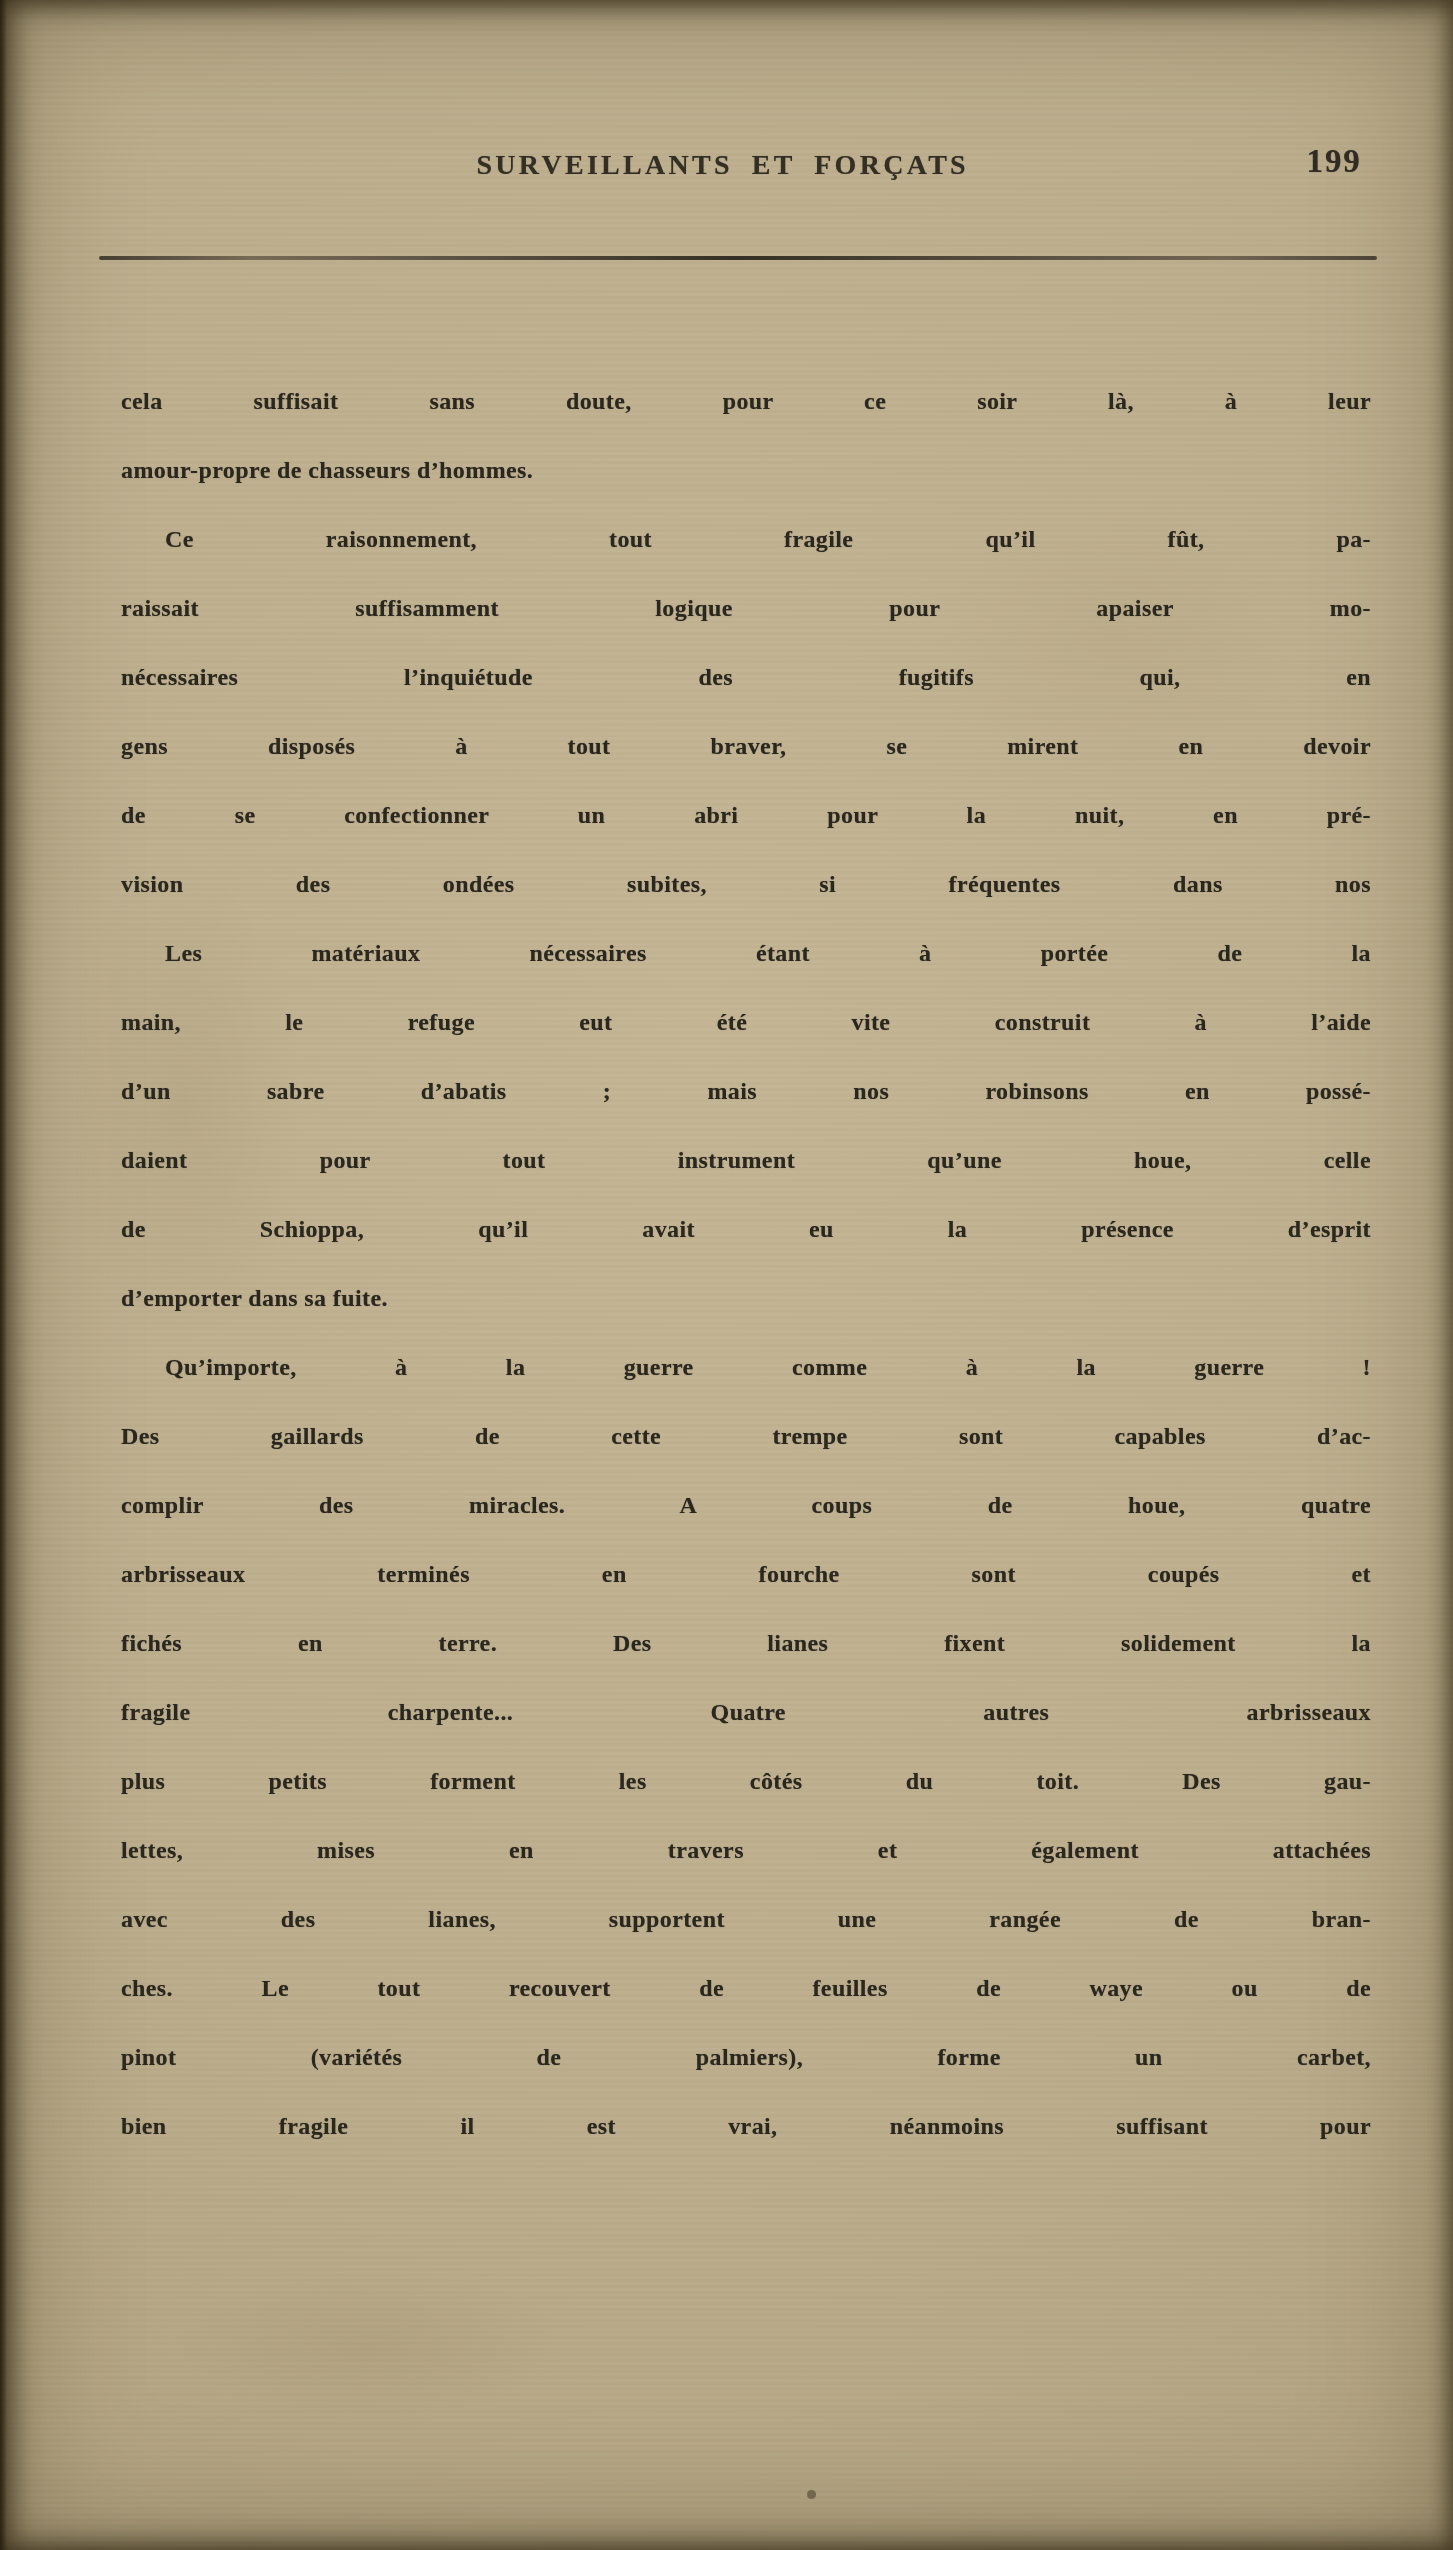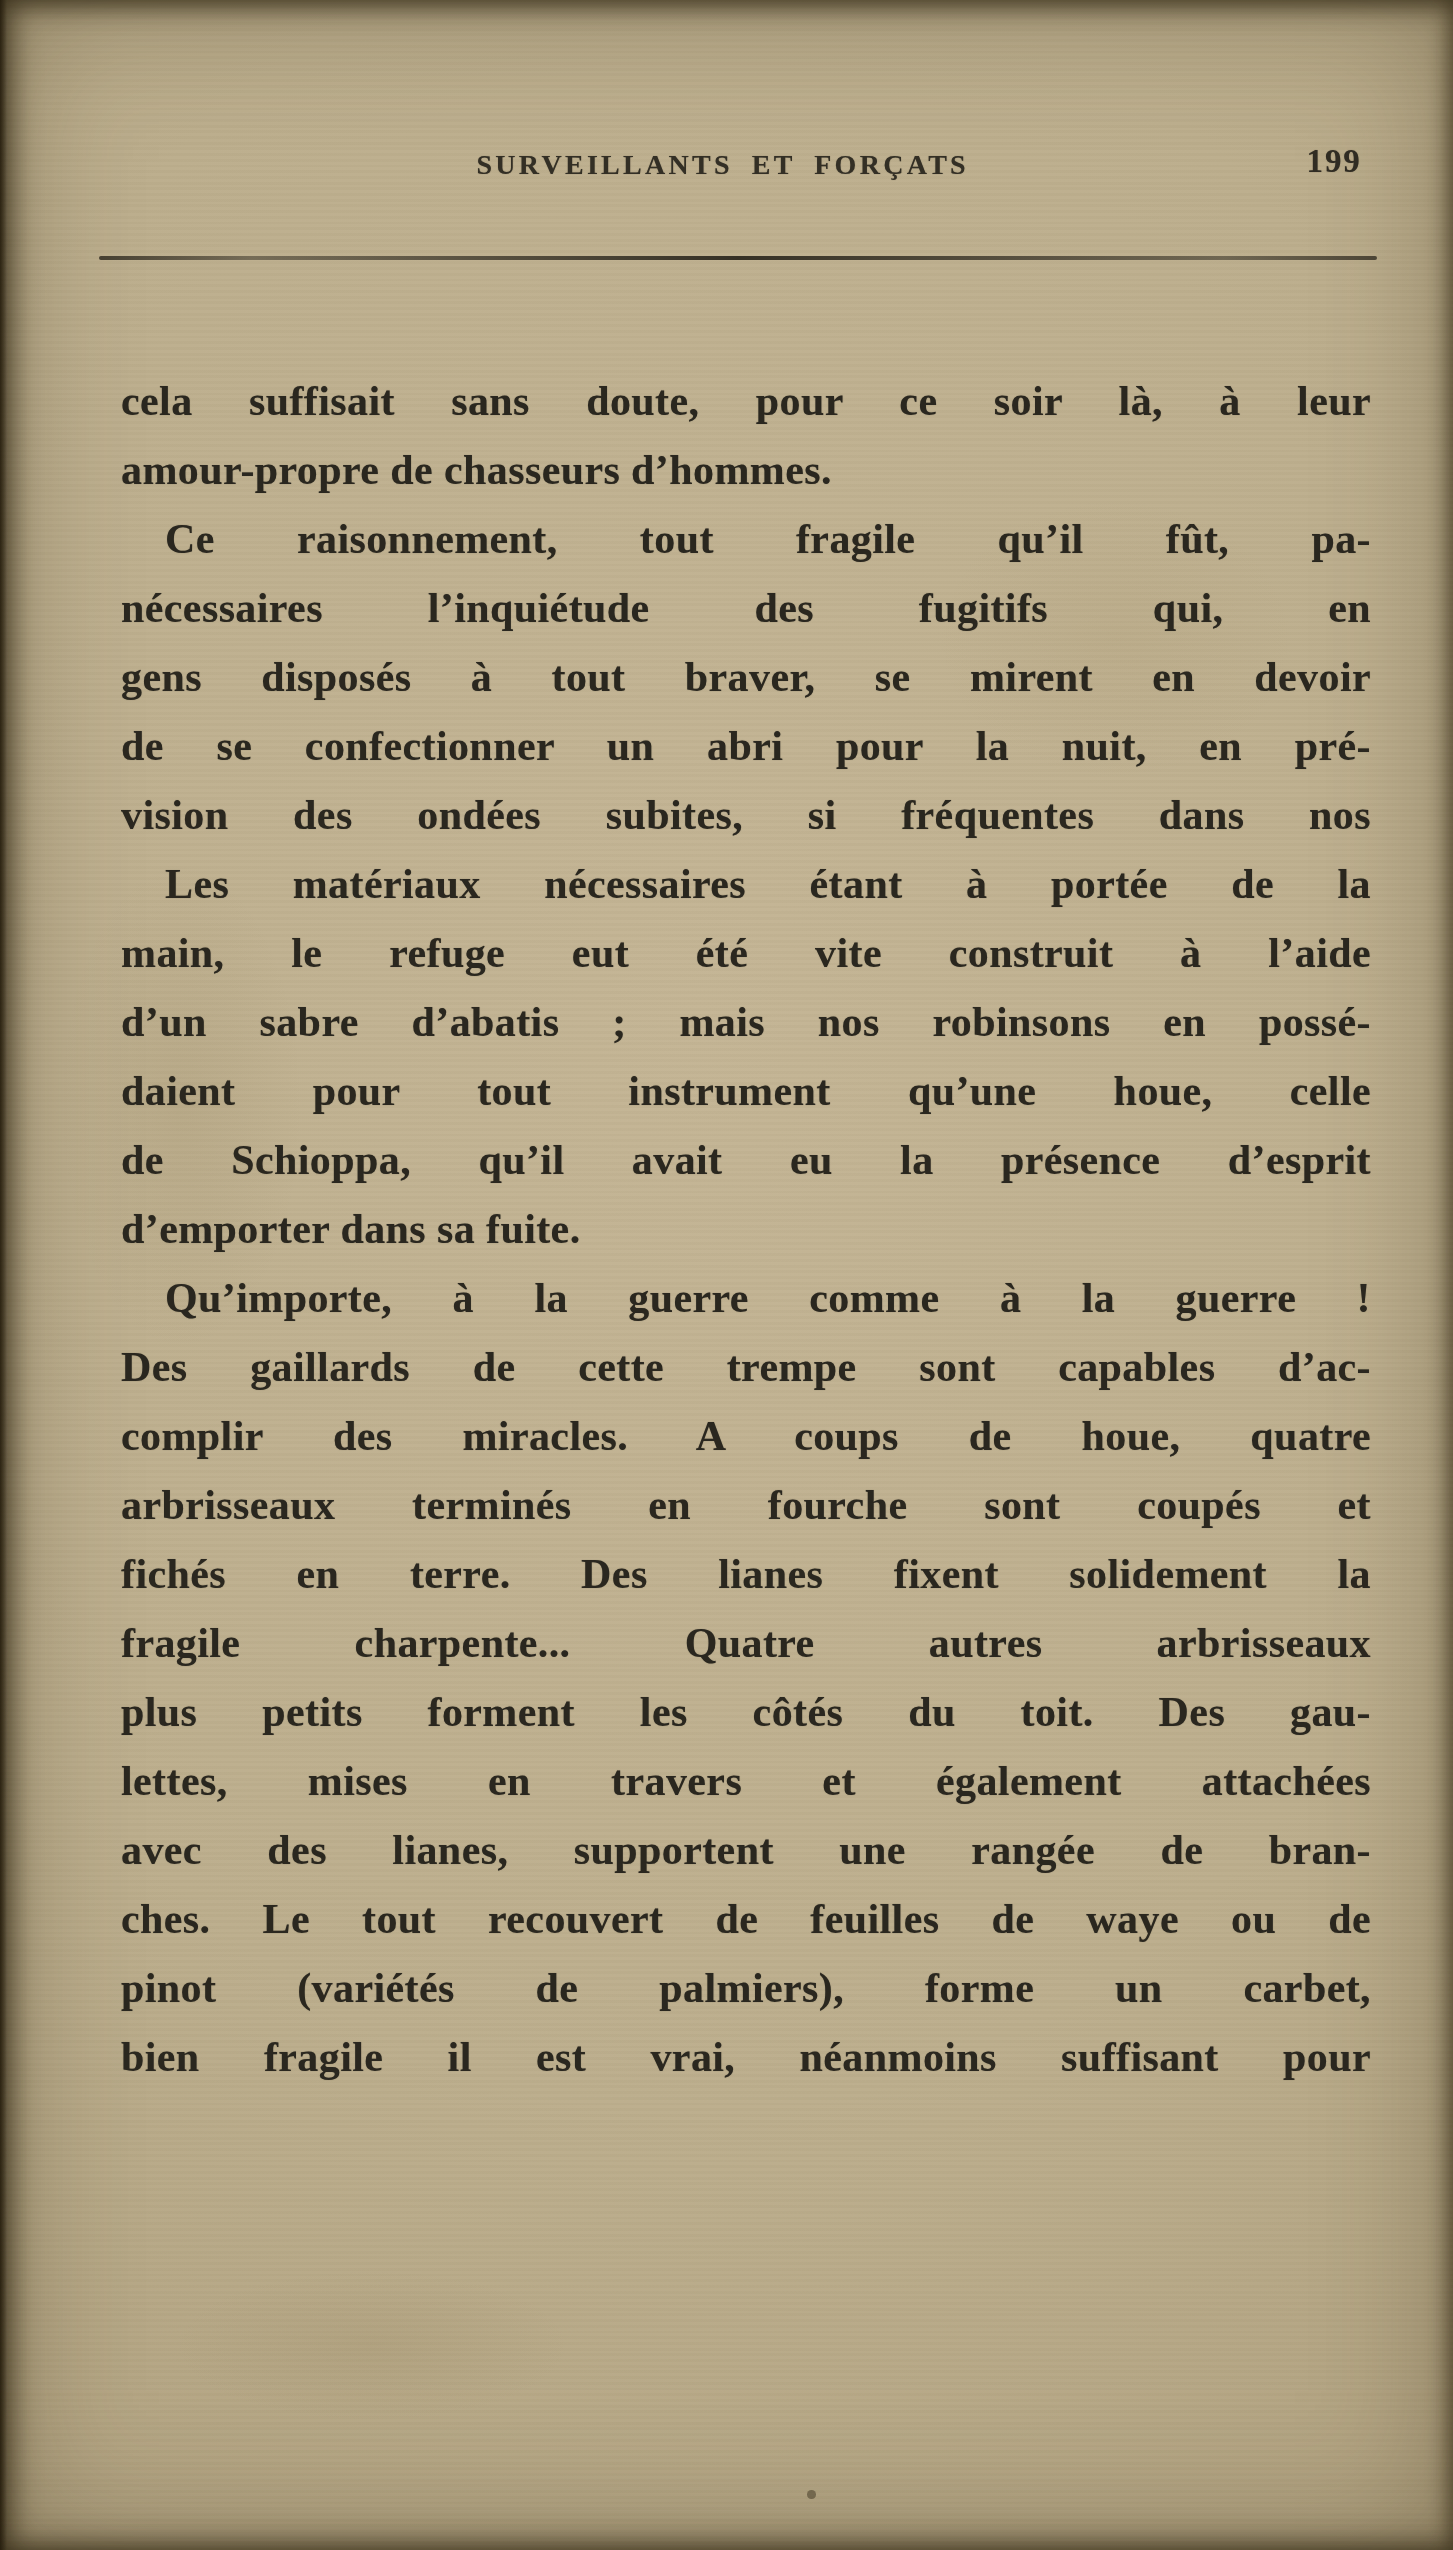--- a/index.html
+++ b/index.html
@@ -89,21 +89,21 @@
   .text-block {
     position: absolute;
     top: 367px;
     left: 121px;
     width: 1250px;
   }
   .paragraph { margin: 0; }
   .line {
     height: 69px;
     line-height: 69px;
-    font-size: 42px;
+    font-size: 24px;
     font-weight: 700;
     letter-spacing: 0.4px;
     overflow: hidden;
     text-align: left;
     color: #2a271f;
     text-shadow: 0 0 1px rgba(42,39,31,0.40);
     font-family: Liberation Serif, serif;
   }
   .line.justify {
     text-align: justify;
@@ -131,20 +131,21 @@
 
   <div class="rule"></div>
 
   <div class="text-block">
       <div class="paragraph">
         <div class="line justify">cela suffisait sans doute, pour ce soir là, à leur</div>
         <div class="line">amour-propre de chasseurs d’hommes.</div>
       </div>
       <div class="paragraph">
         <div class="line justify indent">Ce raisonnement, tout fragile qu’il fût, pa-</div>
+        <div class="line justify">raissait suffisamment logique pour apaiser mo-</div>
         <div class="line justify">nécessaires l’inquiétude des fugitifs qui, en</div>
         <div class="line justify">gens disposés à tout braver, se mirent en devoir</div>
         <div class="line justify">de se confectionner un abri pour la nuit, en pré-</div>
         <div class="line justify">vision des ondées subites, si fréquentes dans nos</div>
       </div>
       <div class="paragraph">
         <div class="line justify indent">Les matériaux nécessaires étant à portée de la</div>
         <div class="line justify">main, le refuge eut été vite construit à l’aide</div>
         <div class="line justify">d’un sabre d’abatis ; mais nos robinsons en possé-</div>
         <div class="line justify">daient pour tout instrument qu’une houe, celle</div>

